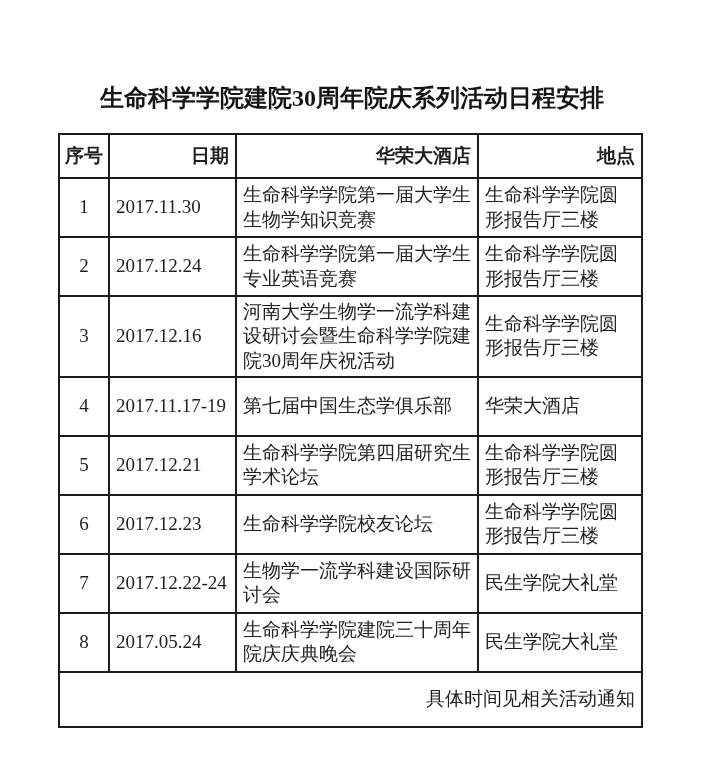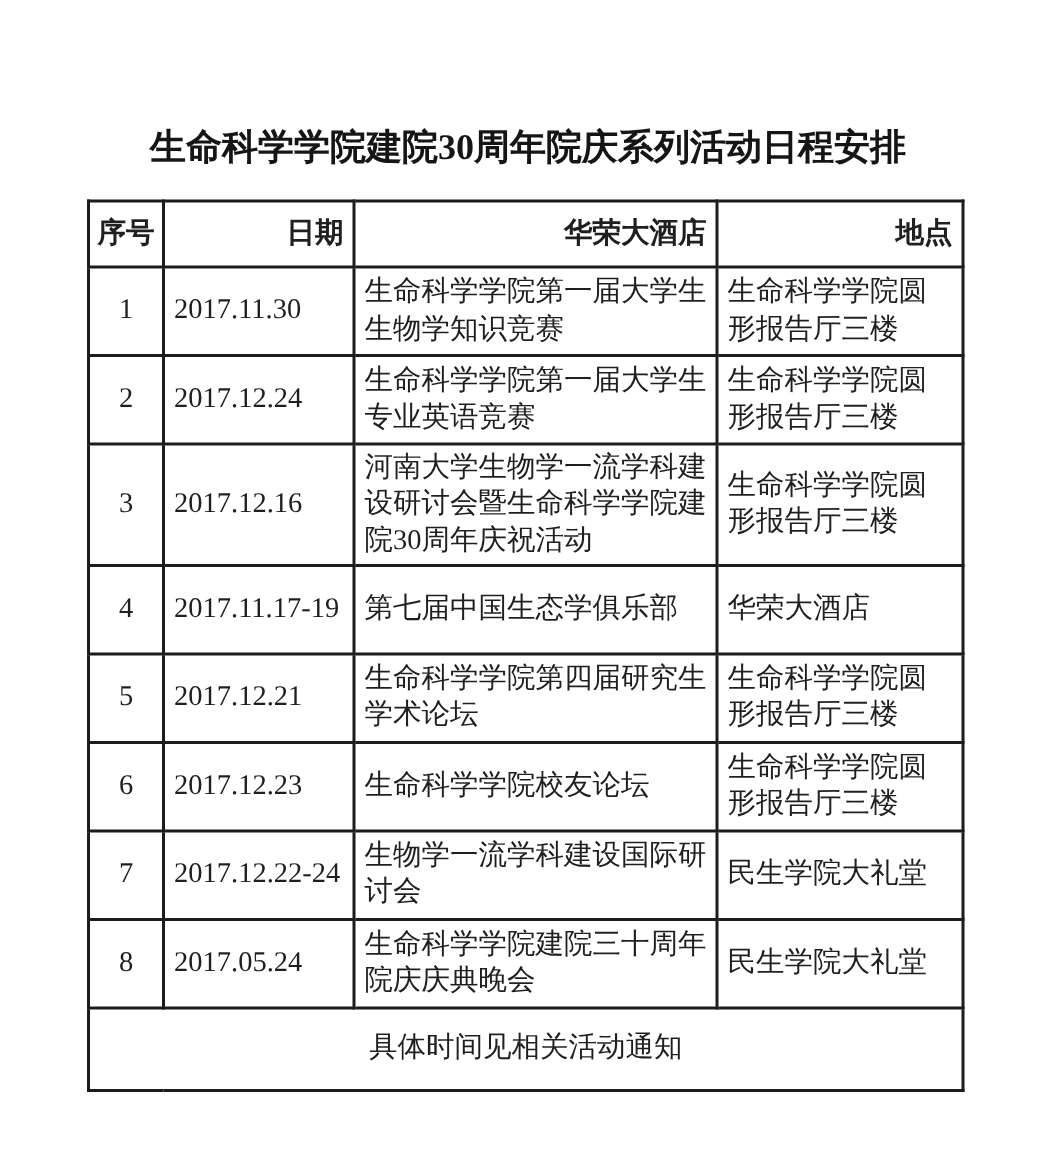--- a/index.html
+++ b/index.html
@@ -58,21 +58,21 @@
   }
   td.no {
     text-align: center;
     padding-left: 2px;
     padding-right: 2px;
   }
   tr.r2 td { height: 51px; }   
   tr.r3 td { height: 70px; }   
   tr.footer-row td {
     height: 47px;
-    text-align: center;
+    text-align: right;
   }
 </style>
 </head>
 <body>
 
 <div class="doc">
 
   <h1 class="title">生命科学学院建院30周年院庆系列活动日程安排</h1>
 
   <table class="schedule">

